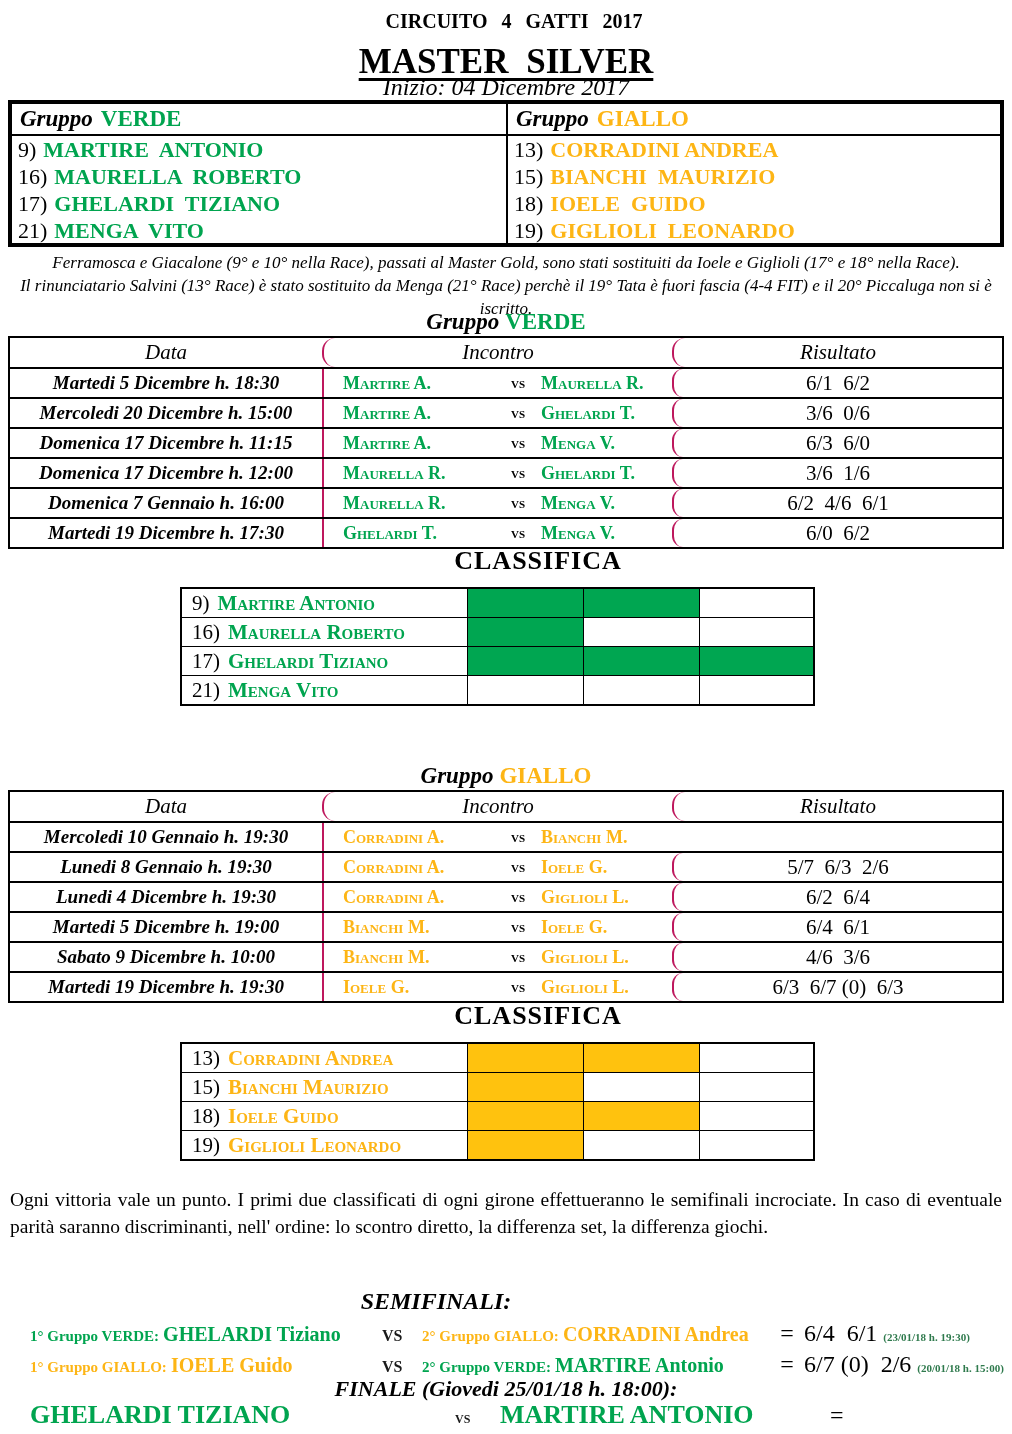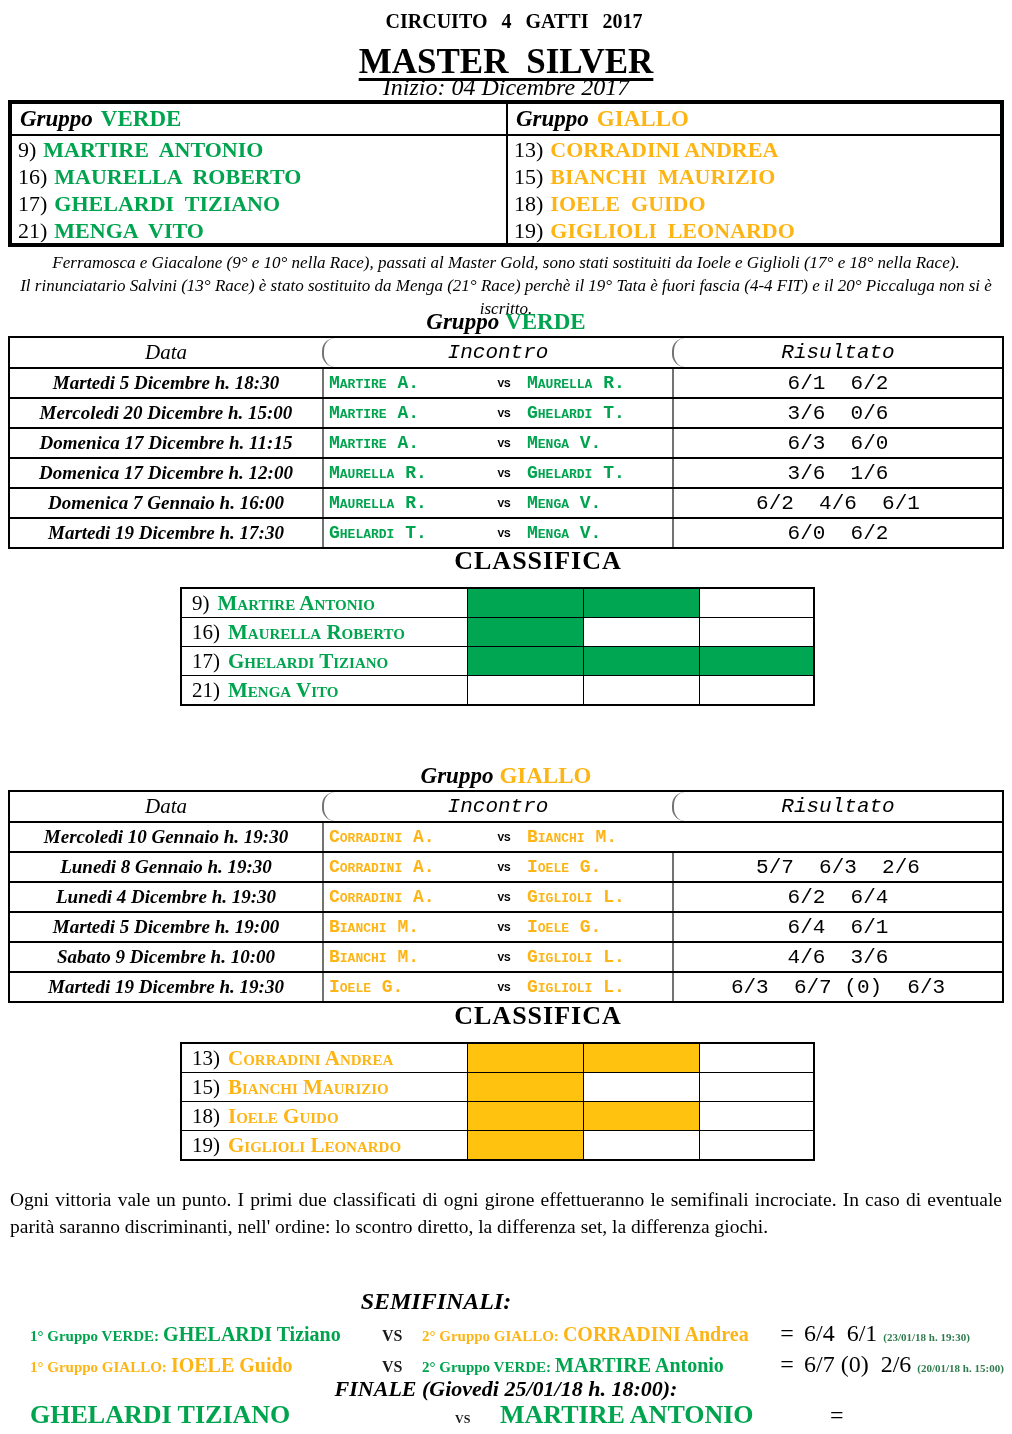--- a/index.html
+++ b/index.html
@@ -37,26 +37,26 @@
   
   .grp-heading { width:100%; font-size:23px; font-weight:bold; }
   .grp-heading .gh-lbl { font-style:italic; margin-right:6px; }
 
   
   .match-table { left:8px; width:996px; border:2px solid #000; box-sizing:border-box; }
   .mt-row { display:grid; grid-template-columns:312px 350px 1fr; }
   .mt-row + .mt-row { border-top:2px solid #000; }
   .mt-cell { display:flex; align-items:center; box-sizing:border-box; min-height:28px; }
   .mt-row.head .mt-cell { min-height:29px; font-style:italic; font-size:21px; justify-content:center;border-radius:13px; }
-  .mt-c2, .mt-c3 { border-left:2px solid #737373;font-family:Liberation Mono, monospace; }
+  .mt-c2, .mt-c3 { border-left:2px solid #be185d; }
   .mt-date { justify-content:center; font-weight:bold; font-style:italic; font-size:19px; }
-  .mt-inc { display:grid; grid-template-columns:152px 46px 1fr; align-items:center; padding-left:5px; }
+  .mt-inc { display:grid; grid-template-columns:152px 46px 1fr; align-items:center; padding-left:19px; }
   .mt-p { font-weight:bold; font-size:18px; font-variant:small-caps; }
   .mt-vs { font-weight:bold; font-size:16px; font-variant:small-caps; text-align:center; }
-  .mt-res { justify-content:center; font-size:21px; white-space:pre; }
+  .mt-res { justify-content:center; font-size:21px; white-space:pre;border-radius:11px; }
 
   
   .cl-title { width:100%; font-size:26px; font-weight:bold; letter-spacing:1px;margin-left:32px; }
   .cl-table { left:180px; width:635px; border:2px solid #000; box-sizing:border-box; }
   .cl-row { display:grid; grid-template-columns:285px 116px 116px 1fr; }
   .cl-row + .cl-row { border-top:1px solid #000; }
   .cl-cell { box-sizing:border-box; min-height:28px; display:flex; align-items:center; }
   .cl-name { padding-left:10px; font-size:21px; }
   .cl-name .cl-num { margin-right:8px; }
   .cl-name .cl-pname { font-weight:bold; font-variant:small-caps; white-space:pre; }

